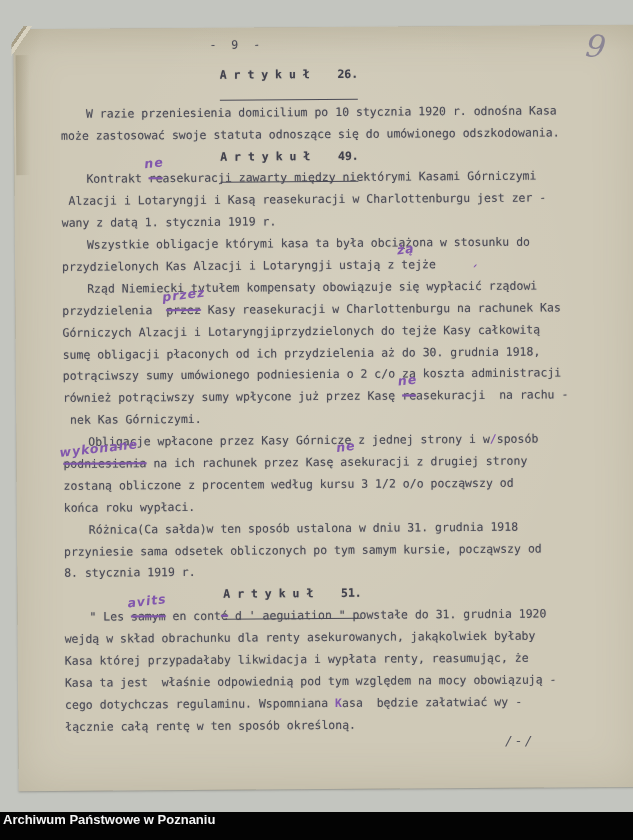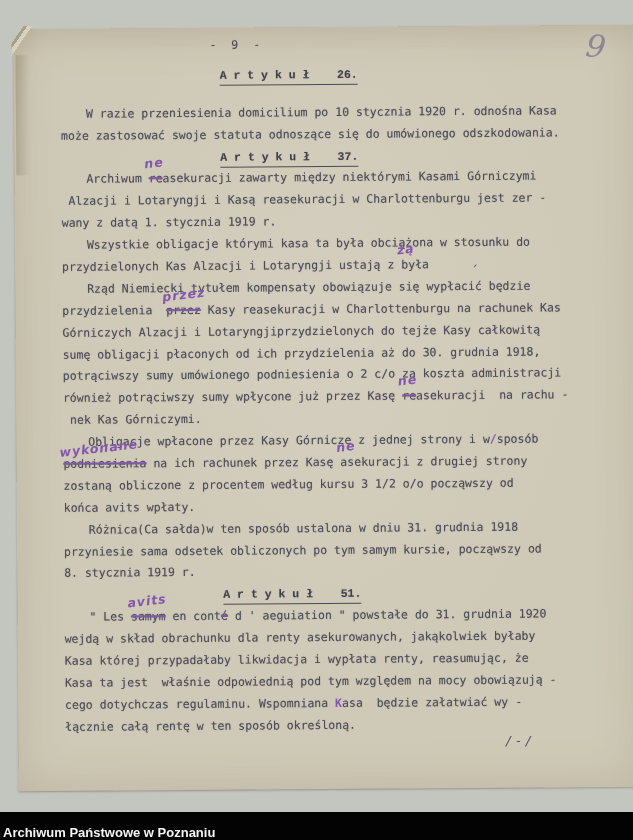--- a/index.html
+++ b/index.html
@@ -47,21 +47,21 @@
   .line{
     height:21.9px;line-height:21.9px;
     margin-left:47px;
     white-space:pre;
   }
   .line.i  {margin-left:72px;}
   .line.s1 {margin-left:54px;}
   .line.pg {margin-left:196px;letter-spacing:4px;}
   .line.h  {margin-left:206px;font-weight:bold;color:#42424d;}
   .line.h1 {margin-top:8px;margin-bottom:16px;}
-  .line.h > span{border-bottom:1.6px solid #4b4b56;padding-bottom:3px;font-family:Liberation Mono, monospace;}
+  .line.h > span{border-bottom:1.6px solid #4b4b56;padding-bottom:18px;}
   
   .x{
     text-decoration:line-through;
     text-decoration-color:#8257ad;
     text-decoration-thickness:2px;
   }
   .m{color:#8257ad;font-weight:bold;text-shadow:none;}
   .rel{position:relative;}
   .ann{
     position:absolute;left:-4px;top:-14px;
@@ -84,56 +84,56 @@
   }
   #sig-mark{
     position:absolute;left:505px;top:733px;
     font-style:italic;font-size:13px;
     letter-spacing:2px;color:#56565f;
   }
   
   #footer-bar{
     position:absolute;left:0;bottom:0;width:100%;height:28px;
     background:#030303;
-    display:flex;align-items:flex-end;
+    display:flex;align-items:flex-start;
     font-family:"Liberation Sans","DejaVu Sans",sans-serif;
     font-weight:bold;font-size:13px;color:#f4f4f4;
     padding-left:3px;box-sizing:border-box;
   }
 </style>
 </head>
 <body>
 
 <div id="stage">
 
   <div id="paper">
     <div id="fold"></div>
     <div id="fold-shadow"></div>
     <div id="typed">
         <div class="line pg"><span class="">- 9 -</span></div>
         <div class="line h h1"><span class="">A r t y k u ł    26.</span></div>
         <div class="line i"><span class="">W razie przeniesienia domicilium po 10 stycznia 1920 r. odnośna Kasa</span></div>
         <div class="line "><span class="">może zastosować swoje statuta odnoszące się do umówionego odszkodowania.</span></div>
-        <div class="line h"><span class="">A r t y k u ł    37.</span></div>
-        <div class="line i"><span class="">Archiwum </span><span class="rel"><span class="x">re</span><span class="ann">ne</span></span><span class="">asekuracji zawarty między niektórymi Kasami Górniczymi</span></div>
+        <div class="line h"><span class="">A r t y k u ł    49.</span></div>
+        <div class="line i"><span class="">Kontrakt </span><span class="rel"><span class="x">re</span><span class="ann">ne</span></span><span class="">asekuracji zawarty między niektórymi Kasami Górniczymi</span></div>
         <div class="line s1"><span class="">Alzacji i Lotaryngji i Kasą reasekuracji w Charlottenburgu jest zer -</span></div>
         <div class="line "><span class="">wany z datą 1. stycznia 1919 r.</span></div>
         <div class="line i"><span class="">Wszystkie obligacje którymi kasa ta była obciążona w stosunku do</span></div>
-        <div class="line "><span class="">przydzielonych Kas Alzacji i Lotaryngji ustają z </span><span class="rel"><span class="">była</span><span class="ann">żą</span></span></div>
-        <div class="line i"><span class="">Rząd Niemiecki tytułem kompensaty obowiązuje się wypłaci</span><span class="rel"><span class="">ć</span><span class="ann">´</span></span><span class=""> będzie</span></div>
+        <div class="line "><span class="">przydzielonych Kas Alzacji i Lotaryngji ustają z </span><span class="rel"><span class="">tejże</span><span class="ann">żą</span></span></div>
+        <div class="line i"><span class="">Rząd Niemiecki tytułem kompensaty obowiązuje się wypłaci</span><span class="rel"><span class="">ć</span><span class="ann">´</span></span><span class=""> rządowi</span></div>
         <div class="line "><span class="">przydzielenia  </span><span class="rel"><span class="x">przez</span><span class="ann">przez</span></span><span class=""> Kasy reasekuracji w Charlottenburgu na rachunek Kas</span></div>
         <div class="line "><span class="">Górniczych Alzacji i Lotaryngjiprzydzielonych do tejże Kasy całkowitą</span></div>
         <div class="line "><span class="">sumę obligacji płaconych od ich przydzielenia aż do 30. grudnia 1918,</span></div>
         <div class="line "><span class="">potrąciwszy sumy umówionego podniesienia o 2 c/o za koszta administracji</span></div>
         <div class="line "><span class="">również potrąciwszy sumy wpłycone już przez Kasę </span><span class="rel"><span class="x">re</span><span class="ann">ne</span></span><span class="">asekuracji  na rachu -</span></div>
         <div class="line s1"><span class="">nek Kas Górniczymi.</span></div>
         <div class="line i"><span class="">Obligacje wpłacone przez Kasy Górnicze z jednej strony i w</span><span class="m">/</span><span class="">sposób</span></div>
         <div class="line "><span class="rel"><span class="x">podniesienia</span><span class="ann">wykonane</span></span><span class=""> na ich rachunek przez Kasę </span><span class="rel"><span class=""></span><span class="ann">ne</span></span><span class="">asekuracji z drugiej strony</span></div>
         <div class="line "><span class="">zostaną obliczone z procentem według kursu 3 1/2 o/o począwszy od</span></div>
-        <div class="line "><span class="">końca avits wpłaty.</span></div>
+        <div class="line "><span class="">końca roku wypłaci.</span></div>
         <div class="line i"><span class="">Różnica(Ca sałda)w ten sposób ustalona w dniu 31. grudnia 1918</span></div>
         <div class="line "><span class="">przyniesie sama odsetek obliczonych po tym samym kursie, począwszy od</span></div>
         <div class="line "><span class="">8. stycznia 1919 r.</span></div>
         <div class="line h"><span class="">A r t y k u ł    51.</span></div>
         <div class="line i"><span class="">" Les </span><span class="rel"><span class="x">samym</span><span class="ann">avits</span></span><span class=""> en cont</span><span class="x">é</span><span class=""> d ' aeguiation " powstałe do 31. grudnia 1920</span></div>
         <div class="line "><span class="">wejdą w skład obrachunku dla renty asekurowanych, jakąkolwiek byłaby</span></div>
         <div class="line "><span class="">Kasa której przypadałaby likwidacja i wypłata renty, reasumując, że</span></div>
         <div class="line "><span class="">Kasa ta jest  właśnie odpowiednią pod tym względem na mocy obowiązują -</span></div>
         <div class="line "><span class="">cego dotychczas regulaminu. Wspomniana </span><span class="m">K</span><span class="">asa  będzie załatwiać wy -</span></div>
         <div class="line "><span class="">łącznie całą rentę w ten sposób określoną.</span></div>

